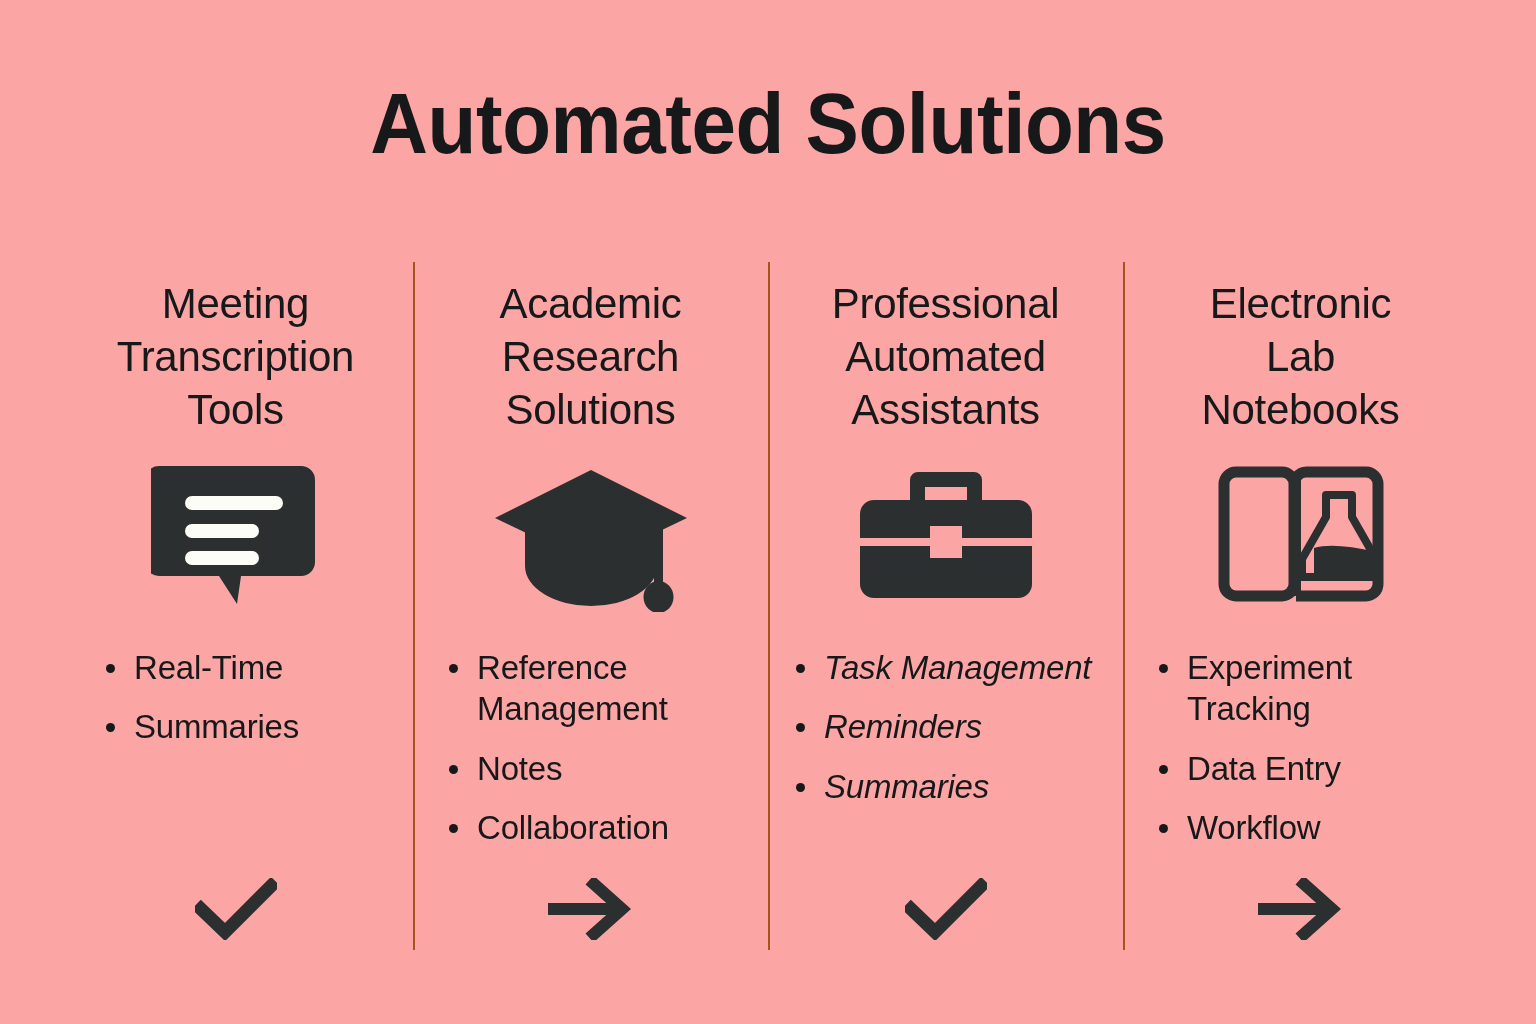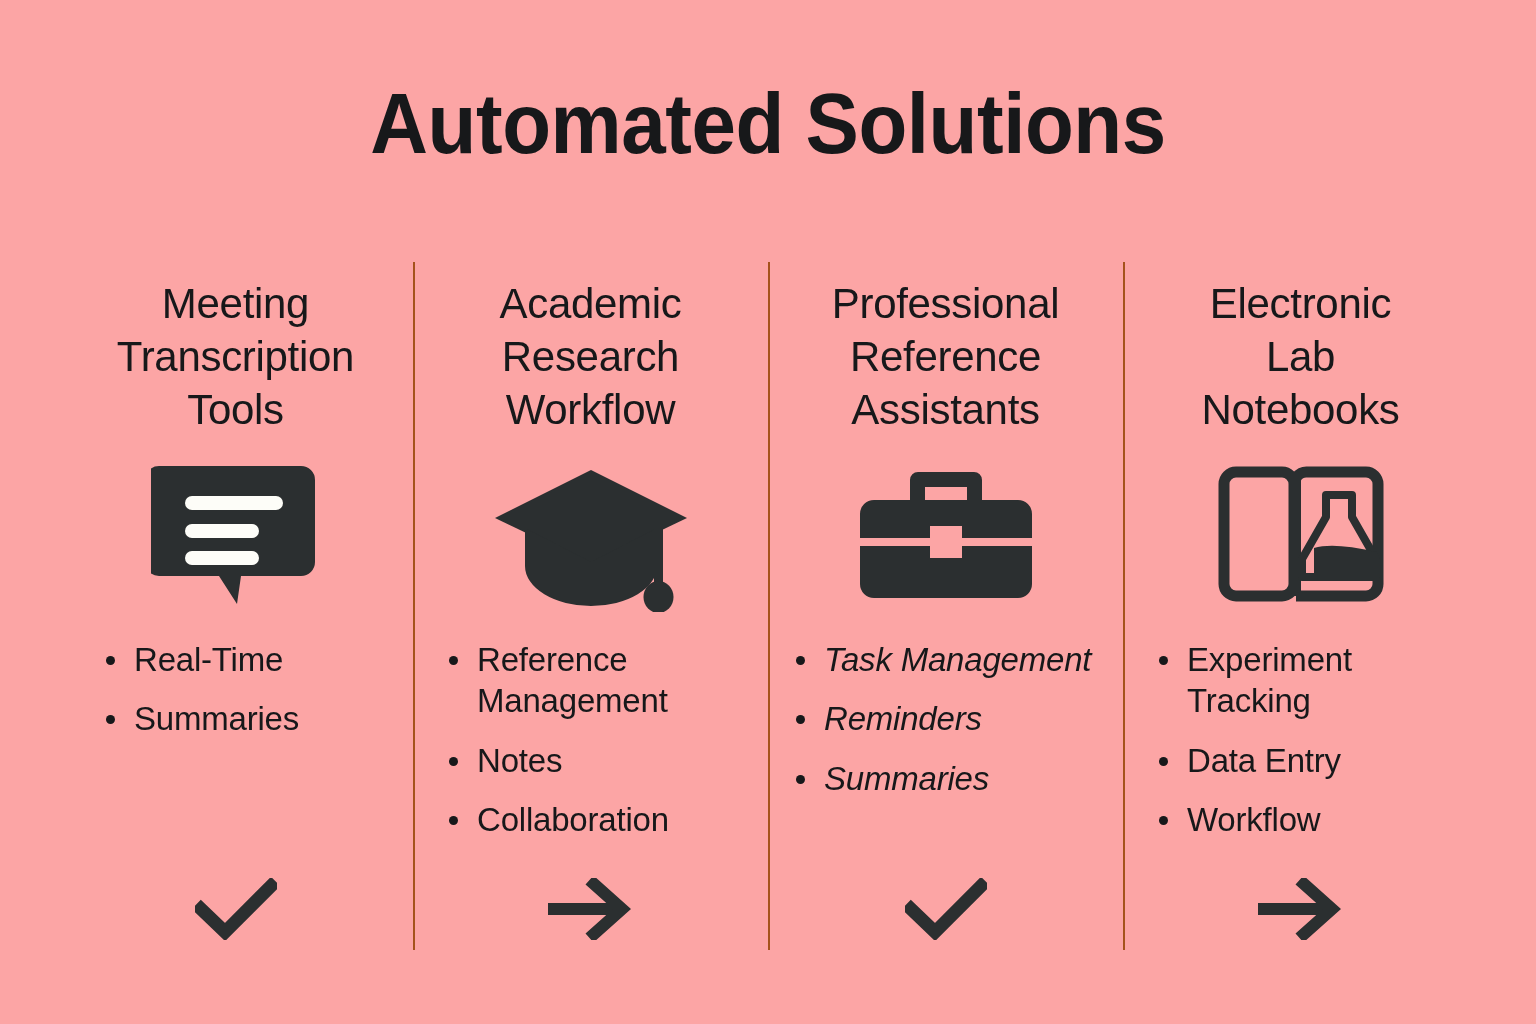--- a/index.html
+++ b/index.html
@@ -85,21 +85,21 @@
     align-items: center;
     justify-content: center;
   }
 
   .icon-wrap svg { display: block; }
 
   .bullets {
     list-style: none;
     align-self: flex-start;
     margin-left: 22px;
-    margin-top: 2px;
+    margin-top: 10px;
   }
 
   .bullet {
     position: relative;
     padding-left: 32px;
     font-size: 33px;
     line-height: 1.26;
     color: #17181a;
     margin-bottom: 18px;
     letter-spacing: -0.2px;
@@ -163,21 +163,21 @@
       <div class="footer-mark">
         <svg width="82" height="62" viewBox="0 0 82 62" aria-hidden="true">
           <path d="M6 31 L30 54 L76 8" fill="none" stroke="#2b2f30" stroke-width="13" stroke-linecap="square" stroke-linejoin="miter"></path>
         </svg>
       </div>
     </div>
 
     <div class="col c-col2">
       <div class="col-title">Academic
 Research
-Workflow</div>
+Solutions</div>
 
       <div class="icon-wrap">
         <svg width="200" height="150" viewBox="0 0 200 150" aria-hidden="true">
           <path d="M100 8 L196 56 L100 102 L4 56 Z" fill="#2b2f30"></path>
           <path d="M34 66 L34 104 a66 40 0 0 0 132 0 L166 66 L100 100 Z" fill="#2b2f30"></path>
           <rect x="163" y="56" width="9" height="72" fill="#2b2f30"></rect>
           <ellipse cx="167.5" cy="135" rx="15" ry="16" fill="#2b2f30"></ellipse>
         </svg>
       </div>
 
@@ -190,21 +190,21 @@
       <div class="footer-mark">
         <svg width="86" height="62" viewBox="0 0 86 62" aria-hidden="true">
           <path d="M4 31 H70" fill="none" stroke="#2b2f30" stroke-width="12" stroke-linecap="square"></path>
           <path d="M46 6 L74 31 L46 56" fill="none" stroke="#2b2f30" stroke-width="12" stroke-linecap="square" stroke-linejoin="miter"></path>
         </svg>
       </div>
     </div>
 
     <div class="col c-col3">
       <div class="col-title">Professional
-Reference
+Automated
 Assistants</div>
 
       <div class="icon-wrap">
         <svg width="180" height="150" viewBox="0 0 180 150" aria-hidden="true">
           <path d="M62 10 h56 a8 8 0 0 1 8 8 v22 h-15 v-15 h-42 v15 h-15 v-22 a8 8 0 0 1 8 -8 z" fill="#2b2f30"></path>
           <path d="M18 38 h144 a14 14 0 0 1 14 14 v24 h-70 v-12 h-32 v12 h-70 v-24 a14 14 0 0 1 14 -14 z" fill="#2b2f30"></path>
           <path d="M4 84 h70 v12 h32 v-12 h70 v38 a14 14 0 0 1 -14 14 h-144 a14 14 0 0 1 -14 -14 z" fill="#2b2f30"></path>
         </svg>
       </div>
 

